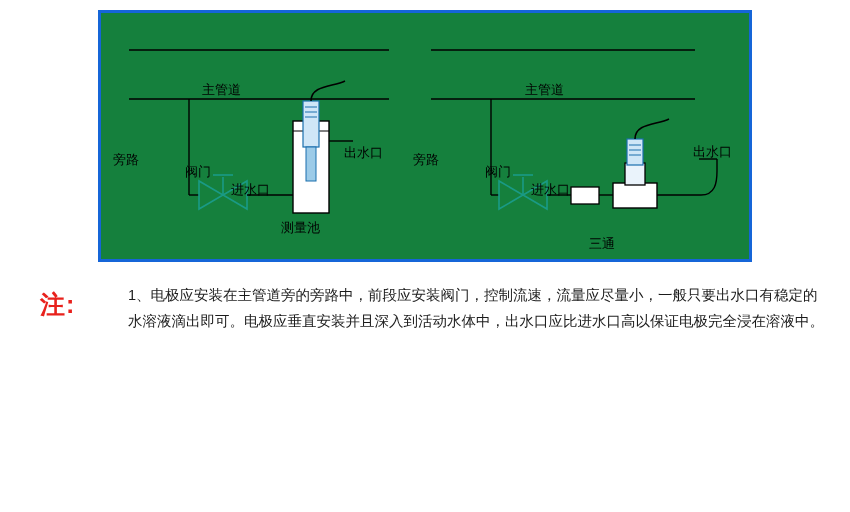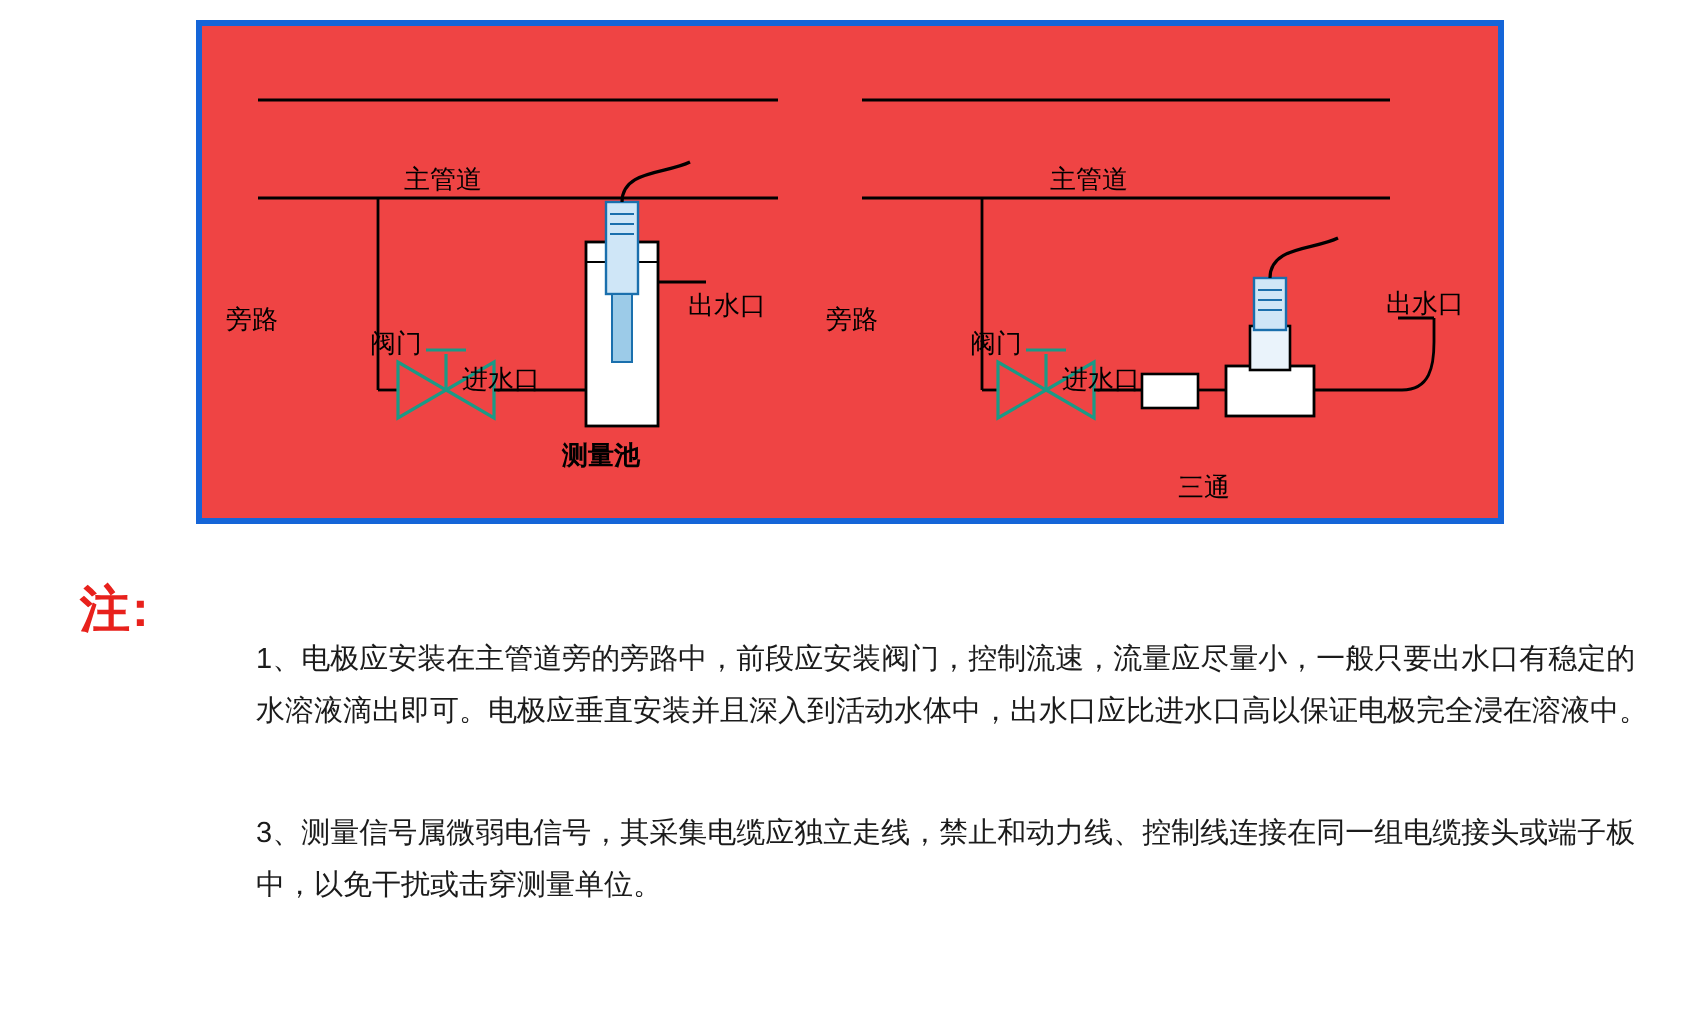--- a/index.html
+++ b/index.html
@@ -20,21 +20,21 @@
   }
 
   
   .diagram-panel {
     position: absolute;
     left: 98px;
     top: 10px;
     width: 654px;
     height: 252px;
     border: 3px solid #1565d8;
-    background: #ef4444;
+    background: #15803d;
     box-sizing: border-box;
   }
   .diagram-inner {
     position: absolute;
     left: 0; top: 0;
     width: 100%;
     height: 100%;
   }
   .svg-diagram {
     position: absolute;
@@ -71,21 +71,20 @@
     left: 88px;
     top: 0px;
     width: 700px;
   }
   .note-item {
     font-size: 14.5px;
     color: #1b1b1b;
     line-height: 26px;
     margin-bottom: 2px;
     text-align: left;
-    margin-top: 35px;
   }
   .note-item .cont {
     display: block;
   }
 </style>
 </head>
 <body>
 
 <div class="page">
 
@@ -152,38 +151,35 @@
         <path d="M600 182 C 614 182, 616 170, 616 158" fill="none" stroke="#000" stroke-width="1.4"></path>
         <line x1="616" y1="158" x2="616" y2="146" stroke="#000" stroke-width="1.4"></line>
         <line x1="598" y1="146" x2="616" y2="146" stroke="#000" stroke-width="1.4"></line>
       </svg>
 
       <span class="lbl" style="left:101px; top:70px;">主管道</span>
       <span class="lbl" style="left:12px; top:140px;">旁路</span>
       <span class="lbl" style="left:84px; top:152px;">阀门</span>
       <span class="lbl" style="left:130px; top:170px;">进水口</span>
       <span class="lbl" style="left:243px; top:133px;">出水口</span>
-      <span class="lbl" style="left:180px; top:208px;font-weight:bold;">测量池</span>
+      <span class="lbl" style="left:180px; top:208px;">测量池</span>
 
       <span class="lbl" style="left:424px; top:70px;">主管道</span>
       <span class="lbl" style="left:312px; top:140px;">旁路</span>
       <span class="lbl" style="left:384px; top:152px;">阀门</span>
       <span class="lbl" style="left:430px; top:170px;">进水口</span>
       <span class="lbl" style="left:592px; top:132px;">出水口</span>
       <span class="lbl" style="left:488px; top:224px;">三通</span>
 
     </div>
   </div>
 
   <div class="notes">
     <div class="note-head">注:</div>
 
     <div class="note-list">
       <div class="note-item">
         <span class="cont">1、电极应安装在主管道旁的旁路中，前段应安装阀门，控制流速，流量应尽量小，一般只要出水口有稳定的水溶液滴出即可。电极应垂直安装并且深入到活动水体中，出水口应比进水口高以保证电极完全浸在溶液中。</span>
       </div>
-      <div class="note-item">
-        <span class="cont">3、测量信号属微弱电信号，其采集电缆应独立走线，禁止和动力线、控制线连接在同一组电缆接头或端子板中，以免干扰或击穿测量单位。</span>
-      </div>
     </div>
   </div>
 
 </div>
 
 </body></html>

